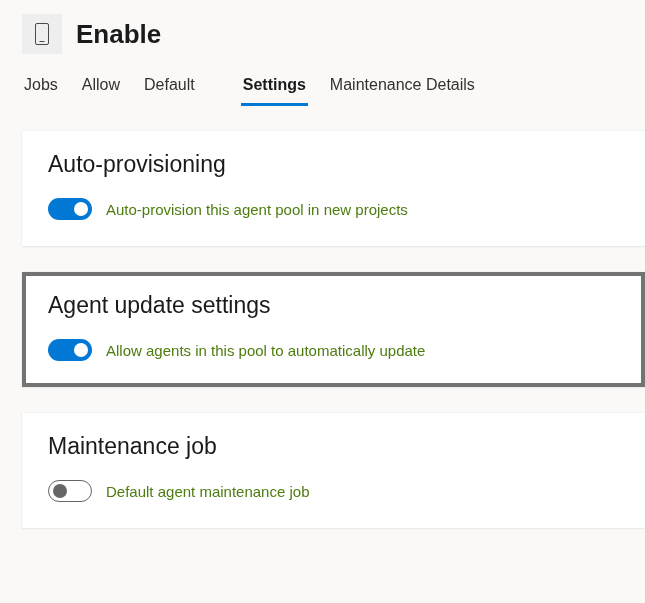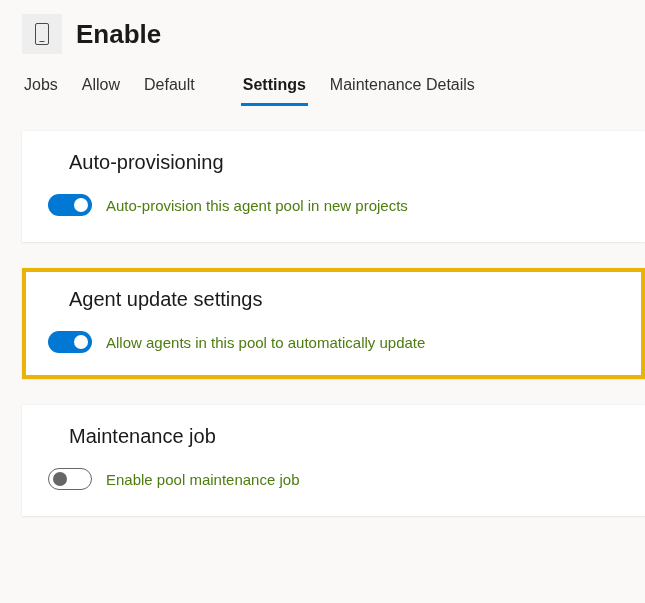--- a/index.html
+++ b/index.html
@@ -64,29 +64,28 @@
       padding: 24px 0 0 22px;
     }
     .card {
       background: #ffffff;
       padding: 20px 26px 26px 26px;
       margin-bottom: 26px;
       box-shadow: 0 1px 2px rgba(0,0,0,0.06), 0 0 0 1px rgba(0,0,0,0.02);
       position: relative;
     }
     .card-highlight {
-      border: 4px solid #eab308;
+      border: 4px solid #737373;
       padding: 16px 22px 22px 22px;
     }
     .card-title {
-      font-size: 20px;
+      font-size: 23px;
       font-weight: 400;
       color: #1a1a1a;
       margin-bottom: 20px;
-      margin-left: 21px;
     }
     .toggle-row {
       display: flex;
       align-items: center;
       gap: 14px;
     }
     .toggle {
       width: 44px;
       height: 22px;
       border-radius: 11px;
@@ -178,17 +177,17 @@
       <span class="toggle-label">Allow agents in this pool to automatically update</span>
     </div>
   </div>
 
   <div class="card">
     <h2 class="card-title">Maintenance job</h2>
     <div class="toggle-row">
       <div class="toggle off">
         <div class="toggle-knob"></div>
       </div>
-      <span class="toggle-label">Enable pool maintenance job</span>
+      <span class="toggle-label">Default agent maintenance job</span>
     </div>
   </div>
 
 </div>
 
 </body></html>

